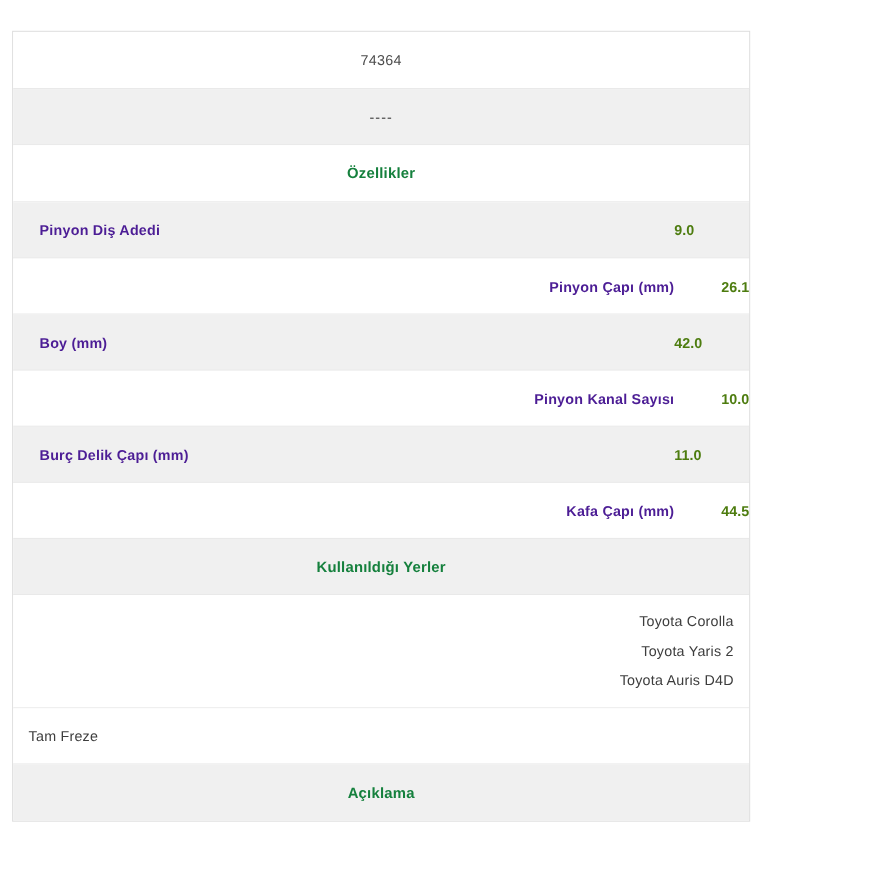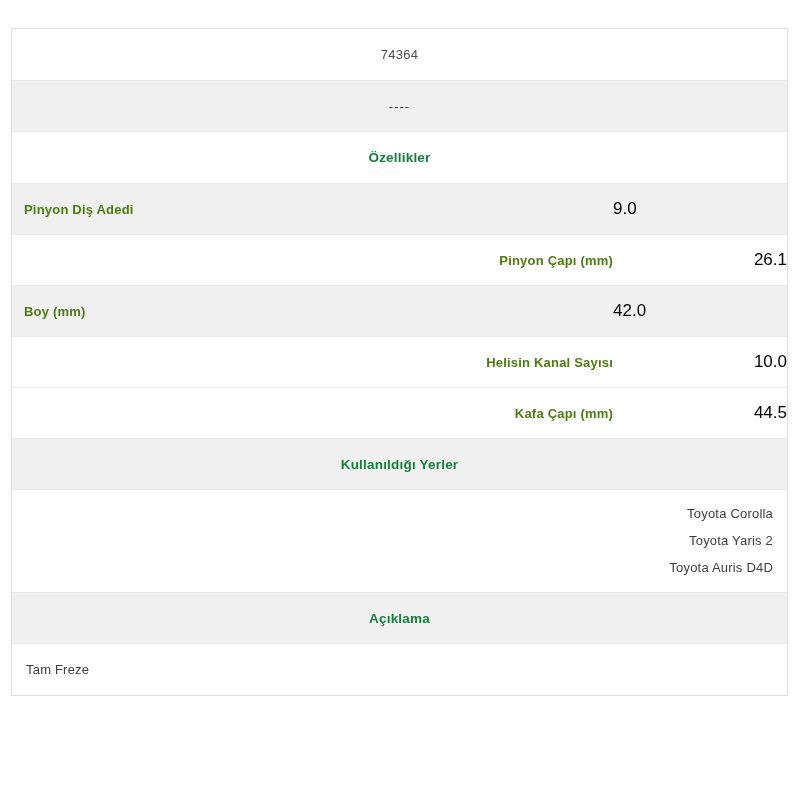--- a/index.html
+++ b/index.html
@@ -8,21 +8,21 @@
     width: 800px;
     height: 800px;
     background: #ffffff;
     font-family: "Liberation Sans", sans-serif;
     -webkit-font-smoothing: antialiased;
   }
   .spec-table {
     position: absolute;
     left: 11px;
     top: 28px;
-    width: 777px;
+    width: 671px;
     box-sizing: border-box;
     border: 1px solid #dedede;
     background: #ffffff;
   }
   .row {
     box-sizing: border-box;
     border-bottom: 1px solid #e9e9e9;
     display: flex;
     align-items: center;
   }
@@ -47,31 +47,31 @@
   }
   .section-title {
     font-size: 13.5px;
     font-weight: 700;
     color: #15803d;
     letter-spacing: 0.2px;
   }
   .spec-label {
     flex: 0 0 601px;
     box-sizing: border-box;
-    padding-left: 12px;
+    padding-left: 24px;
     font-size: 13px;
     font-weight: 700;
-    color: #4d7c0f;
+    color: #4c1d95;
     letter-spacing: 0.2px;
   }
   .spec-value {
     flex: 1;
-    font-size: 17px;
-    font-weight: 400;
-    color: #000000;
+    font-size: 13px;
+    font-weight: 700;
+    color: #4d7c0f;
   }
   .usage-list {
     display: block;
     padding: 10px 14px 11px 14px;
   }
   .usage-item {
     display: block;
     line-height: 27px;
     font-size: 13px;
     font-weight: 400;
@@ -112,41 +112,45 @@
     <span class="spec-label">Pinyon Çapı (mm)</span>
     <span class="spec-value">26.1</span>
   </div>
 
   <div class="row gray h51">
     <span class="spec-label">Boy (mm)</span>
     <span class="spec-value">42.0</span>
   </div>
 
   <div class="row white h51">
-    <span class="spec-label">Helisin Kanal Sayısı</span>
+    <span class="spec-label">Pinyon Kanal Sayısı</span>
     <span class="spec-value">10.0</span>
   </div>
 
+  <div class="row gray h51">
+    <span class="spec-label">Burç Delik Çapı (mm)</span>
+    <span class="spec-value">11.0</span>
+  </div>
 
   <div class="row white h51">
     <span class="spec-label">Kafa Çapı (mm)</span>
     <span class="spec-value">44.5</span>
   </div>
 
   <div class="row gray center h51">
     <span class="section-title">Kullanıldığı Yerler</span>
   </div>
 
   <div class="row white usage-list">
     <span class="usage-item">Toyota Corolla</span>
     <span class="usage-item">Toyota Yaris 2</span>
     <span class="usage-item">Toyota Auris D4D</span>
   </div>
 
+  <div class="row white h51">
+    <span class="desc-text">Tam Freze</span>
+  </div>
+
   <div class="row gray center h51">
     <span class="section-title">Açıklama</span>
-  </div>
-
-  <div class="row white h51">
-    <span class="desc-text">Tam Freze</span>
   </div>
 
 </div>
 
 </body></html>

